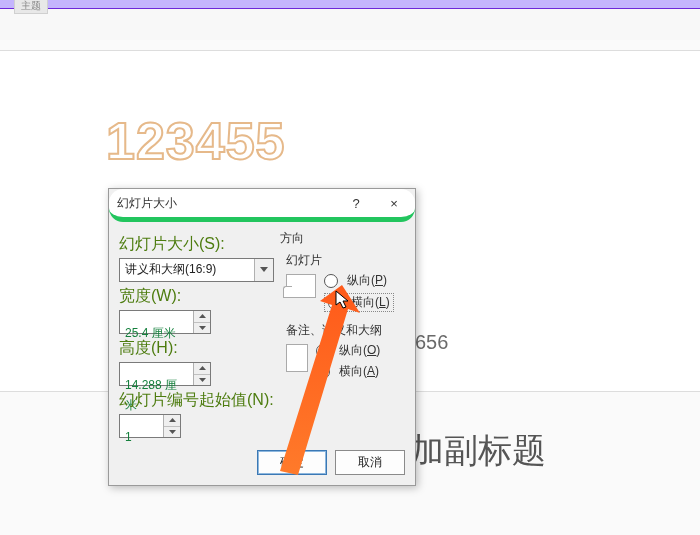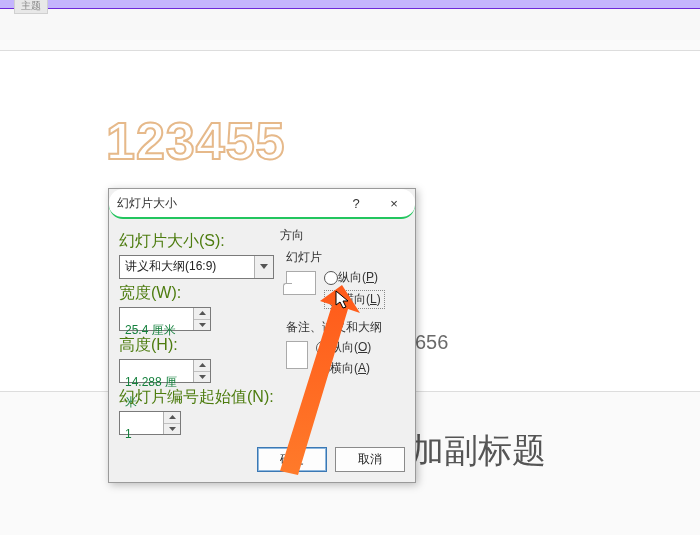--- a/index.html
+++ b/index.html
@@ -82,21 +82,21 @@
     background: #f0f0f0;
     border: 1px solid #9a9a9a;
     box-shadow: 2px 2px 8px rgba(0,0,0,0.25);
   }
   .titlebar {
     height: 28px;
     display: flex;
     align-items: center;
     padding: 0 2px 0 8px;
     background: #fff;
-    border-bottom: 2px solid #22c55e;
+    border-bottom: 5px solid #22c55e;
     border-radius: 14px;
   }
   .titlebar .title {
     flex: 1;
     font-size: 12px;
     color: #333;
   }
   .tbtn {
     width: 38px;
     height: 26px;
@@ -213,21 +213,21 @@
     border-top-left-radius: 3px;
   }
   .radios {
     display: flex;
     flex-direction: column;
     gap: 4px;
   }
   .radio {
     display: flex;
     align-items: center;
-    gap: 0;
+    gap: 9px;
     font-size: 12px;
     color: #333;
     cursor: pointer;
     position: relative;
   }
   .radio .circ {
     width: 12px;
     height: 12px;
     border: 1px solid #555;
     border-radius: 50%;

